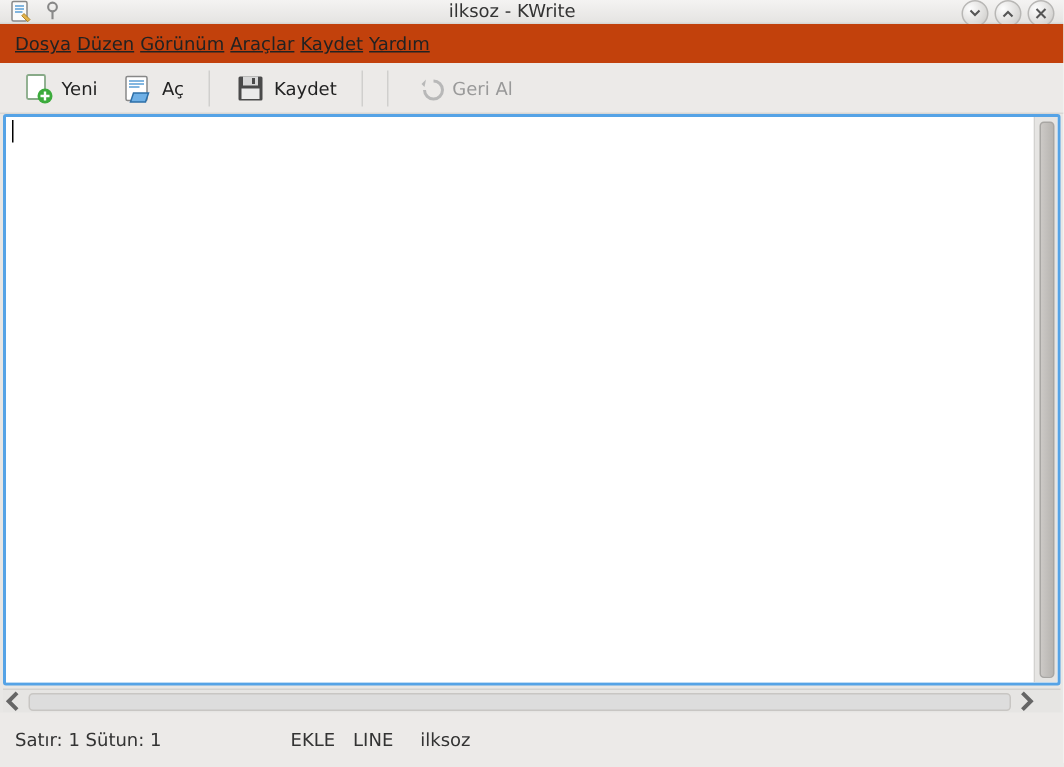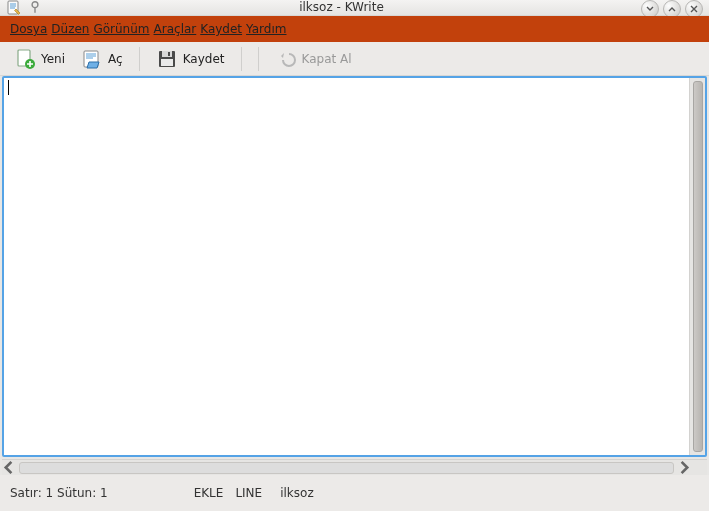--- a/index.html
+++ b/index.html
@@ -256,21 +256,21 @@
   </div>
   <div class="tsep"></div>
   <div class="tsep"></div>
   <div class="tbtn disabled">
     <span class="ticon">
       <svg viewBox="0 0 22 22">
         <path d="M14 6a6 6 0 1 1-6 6" fill="none" stroke="#b8b8b8" stroke-width="2"></path>
         <path d="M6 8l3-3-1 5z" fill="#b8b8b8"></path>
       </svg>
     </span>
-    <span>Kapat Al</span>
+    <span>Geri Al</span>
   </div>
 </div>
 
 <div class="editor-wrap">
   <div class="editor-body">
     <div class="editor-text">
       <div class="cursor"></div>
     </div>
     <div class="vscroll">
       <div class="thumb"></div>

